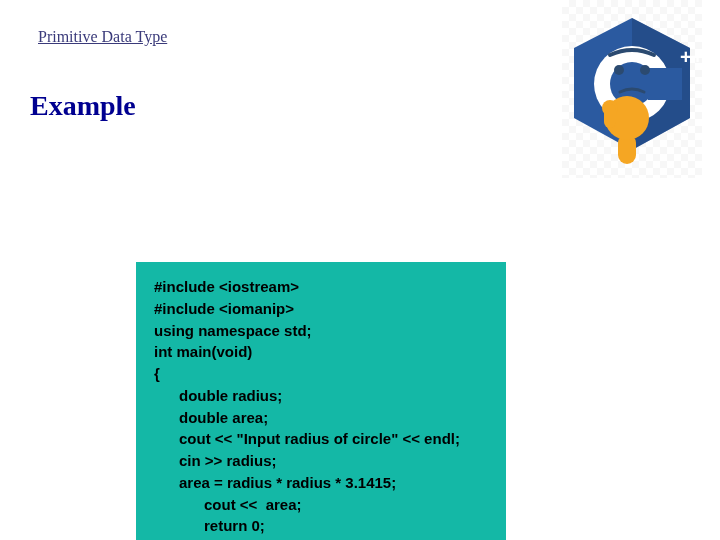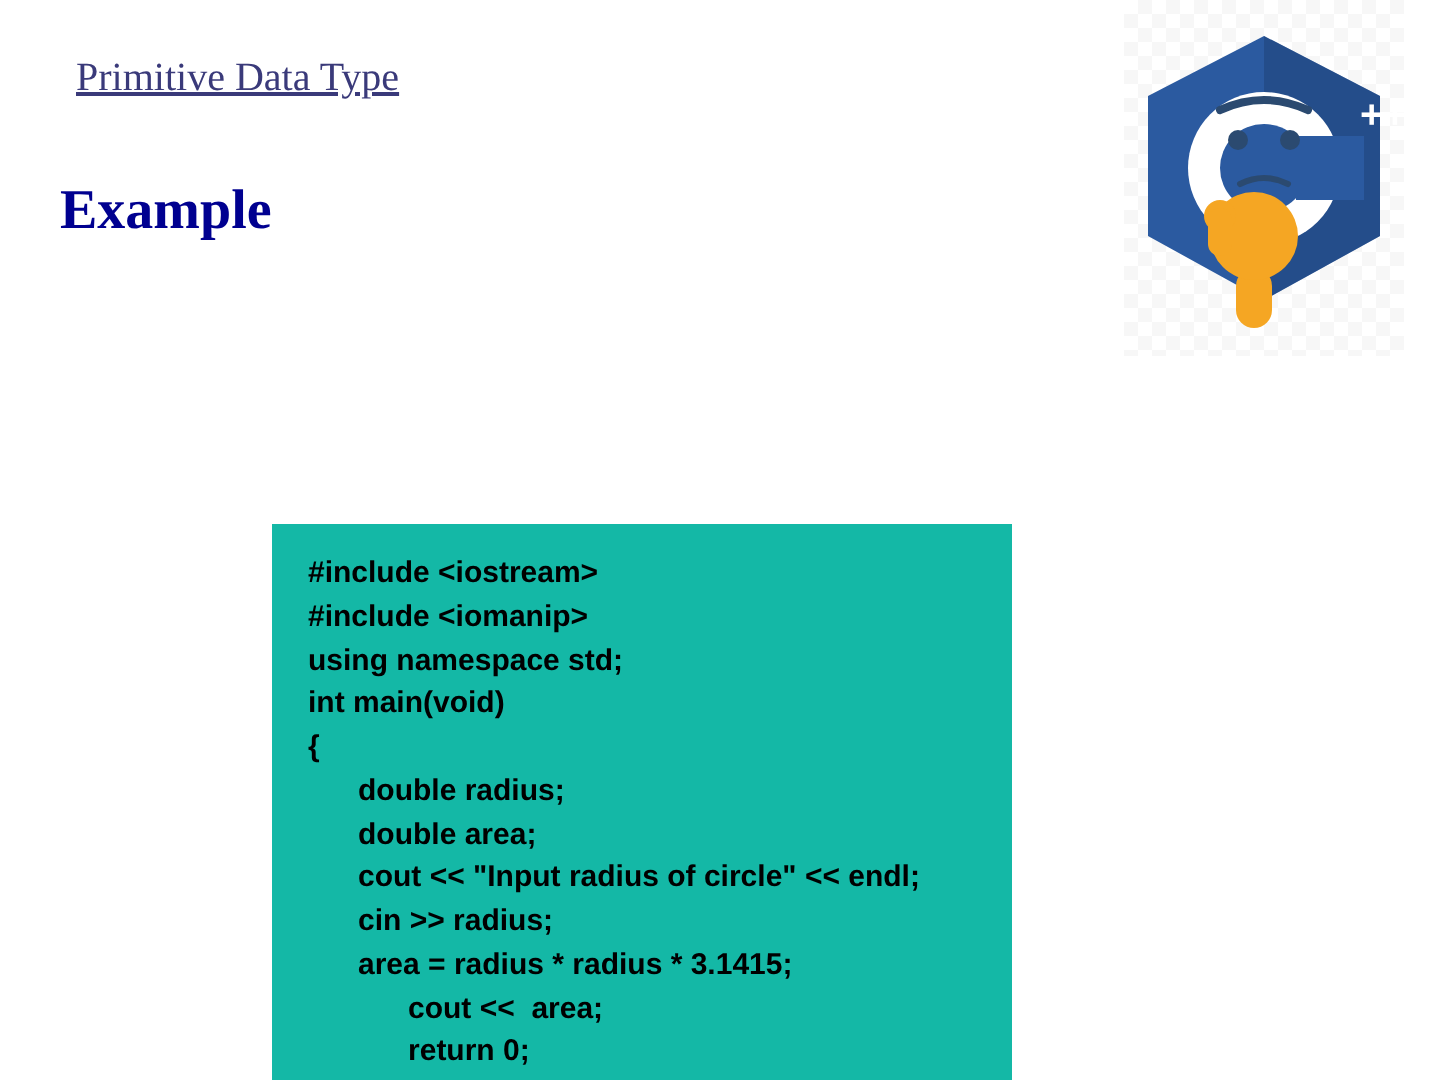--- a/index.html
+++ b/index.html
@@ -8,21 +8,21 @@
     width: 720px;
     height: 540px;
     font-family: Arial, sans-serif;
     background: #fff;
     position: relative;
   }
   .title {
     position: absolute;
     left: 38px;
     top: 28px;
-    font-size: 20px;
+    font-size: 16px;
     color: #3a3a7a;
     text-decoration: underline;
     font-family: "Times New Roman", serif;
   }
   .example {
     position: absolute;
     left: 30px;
     top: 90px;
     font-size: 28px;
     color: #000090;

